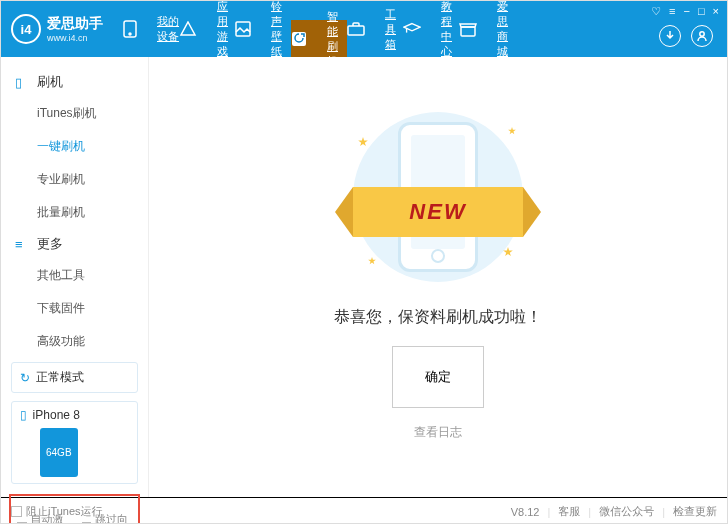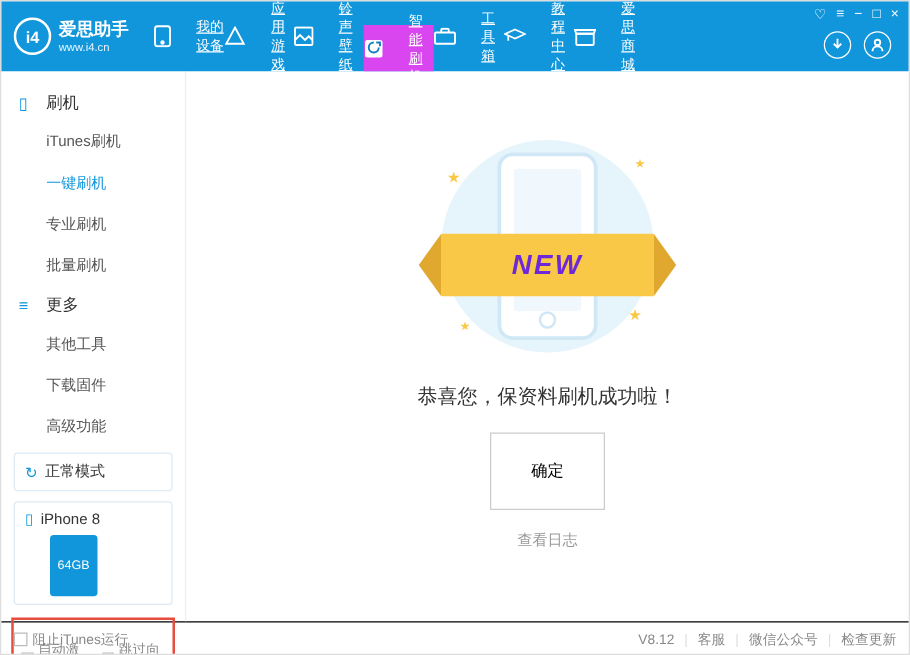--- a/index.html
+++ b/index.html
@@ -5,21 +5,21 @@
 * { margin: 0; padding: 0; box-sizing: border-box; }
 body { font-family: "Microsoft YaHei", Arial, sans-serif; font-size: 12px; color: #333; background: #fff; width: 728px; height: 524px; overflow: hidden; border: 1px solid #ddd; }
 .header { background: #1296db; height: 56px; display: flex; align-items: center; padding: 0 10px; position: relative; }
 .logo { display: flex; align-items: center; margin-right: 20px; }
 .logo-icon { width: 30px; height: 30px; border: 2px solid #fff; border-radius: 50%; display: flex; align-items: center; justify-content: center; color: #fff; font-weight: bold; font-size: 13px; margin-right: 6px; text-align: right; }
 .logo-text { color: #fff; }
 .logo-title { font-size: 14px; font-weight: bold; }
 .logo-sub { font-size: 9px; opacity: 0.9; }
 .nav { display: flex; height: 100%; }
 .nav-item { width: 56px; display: flex; align-items: center; justify-content: center; color: #fff; cursor: pointer; font-size: 11px; gap: 20px; text-decoration: underline; }
-.nav-item.active { background: #d946ef; margin-top: 19px; }
+.nav-item.active { background: #a16207; margin-top: 19px; }
 .nav-icon { width: 18px; height: 16px; display: flex; align-items: center; justify-content: center; }
 .titlebar { position: absolute; right: 8px; top: 4px; display: flex; gap: 8px; color: #fff; font-size: 11px; }
 .titlebar span { cursor: pointer; }
 .header-right { position: absolute; right: 14px; bottom: 10px; display: flex; gap: 10px; }
 .hr-circle { width: 22px; height: 22px; border: 1.5px solid #fff; border-radius: 50%; display: flex; align-items: center; justify-content: center; color: #fff; cursor: pointer; }
 .body { display: flex; height: 440px; }
 .sidebar { width: 148px; border-right: 1px solid #eee; padding-top: 10px; display: flex; flex-direction: column; }
 .side-group { padding: 6px 14px; display: flex; align-items: center; gap: 8px; font-size: 13px; color: #333; }
 .side-glyph { color: #1296db; width: 14px; display: inline-block; }
 .side-item { padding: 8px 0 8px 36px; font-size: 12px; color: #555; cursor: pointer; }
@@ -32,21 +32,21 @@
 .badge { background: #1296db; color: #fff; font-size: 10px; padding: 19px 6px; border-radius: 3px; margin-left: 20px; }
 .bottom-checks { border: 2px solid #e74c3c; margin: 6px 8px 4px 8px; padding: 16px 6px; display: flex; gap: 14px; font-size: 11px; color: #888; }
 .chk { display: flex; align-items: center; gap: 4px; }
 .chk-box { width: 11px; height: 11px; border: 1px solid #bbb; }
 .main { flex: 1; display: flex; flex-direction: column; align-items: center; padding-top: 50px; }
 .illus { width: 220px; height: 180px; position: relative; }
 .circle-bg { position: absolute; width: 170px; height: 170px; background: #e6f4fc; border-radius: 50%; left: 25px; top: 5px; }
 .phone { position: absolute; width: 80px; height: 150px; background: #fff; border: 3px solid #d0e8f5; border-radius: 12px; left: 70px; top: 15px; }
 .phone::before { content: ""; position: absolute; top: 10px; left: 10px; right: 10px; bottom: 20px; background: #f0f8fd; border-radius: 3px; }
 .phone::after { content: ""; position: absolute; bottom: 6px; left: 50%; transform: translateX(-50%); width: 10px; height: 10px; border: 2px solid #d0e8f5; border-radius: 50%; }
-.ribbon { position: absolute; left: 25px; top: 80px; width: 170px; height: 50px; background: #f9c846; display: flex; align-items: center; justify-content: center; color: #6d28d9; font-weight: bold; font-size: 22px; font-style: italic; letter-spacing: 2px; }
+.ribbon { position: absolute; left: 25px; top: 80px; width: 170px; height: 50px; background: #f9c846; display: flex; align-items: center; justify-content: center; color: #b91c1c; font-weight: bold; font-size: 22px; font-style: italic; letter-spacing: 2px; }
 .ribbon::before, .ribbon::after { content: ""; position: absolute; width: 0; height: 0; border-top: 25px solid transparent; border-bottom: 25px solid transparent; }
 .ribbon::before { left: -18px; border-right: 18px solid #e0a82e; }
 .ribbon::after { right: -18px; border-left: 18px solid #e0a82e; }
 .star { position: absolute; width: 10px; height: 10px; background: #f9c846; clip-path: polygon(50% 0%, 61% 35%, 98% 35%, 68% 57%, 79% 91%, 50% 70%, 21% 91%, 32% 57%, 2% 35%, 39% 35%); }
 .success-text { font-size: 16px; color: #333; margin-top: 20px; }
 .ok-btn { margin-top: 18px; border: 1px solid #ccc; background: #fff; padding: 21px 32px; font-size: 13px; cursor: pointer; }
 .log-link { margin-top: 16px; color: #999; font-size: 12px; cursor: pointer; }
 .footer { height: 28px; border-top: 1px solid #000000; display: flex; align-items: center; padding: 0 10px; font-size: 11px; color: #888; }
 .footer .chk { margin-right: auto; }
 .footer-right { display: flex; gap: 8px; align-items: center; }

